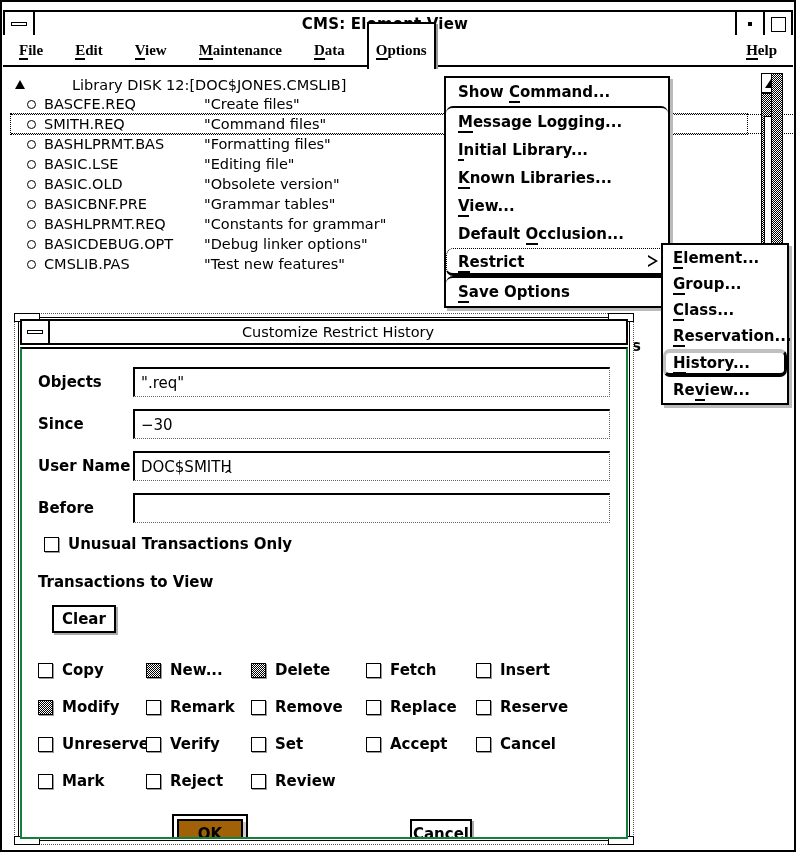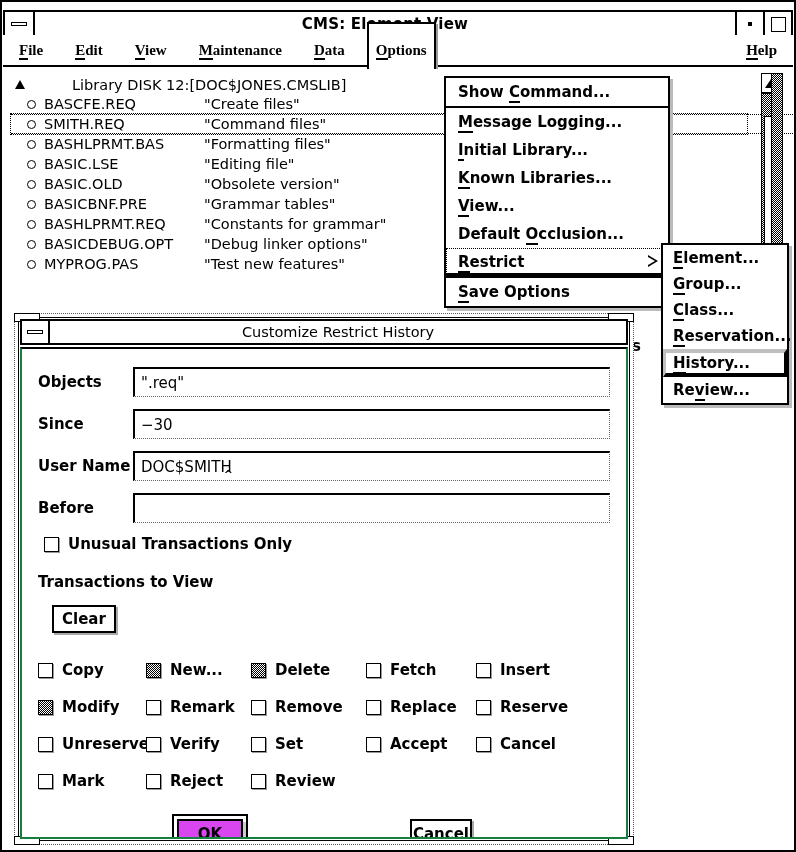--- a/index.html
+++ b/index.html
@@ -91,21 +91,21 @@
   #cms-scroll .sb-thumb{position:absolute;left:1.5px;right:1.5px;top:22px;height:196px;border:1.5px solid #000;box-sizing:border-box;background:#fff;}
   #cms-scroll2{position:absolute;right:-2px;top:0;width:12px;height:258px;border:1.5px solid #000;box-sizing:border-box;}
 
   
   #options-menu{
     position:absolute;left:444px;top:76px;width:226px;
     border:2px solid #000;background:#fff;box-sizing:border-box;
     box-shadow:3px 3px 0 0 #bbb;
   }
   .mi{
-    font-size:15px;font-weight:bold;padding:5px 10px 5px 12px;position:relative;white-space:nowrap;
+    font-size:15px;font-weight:bold;padding:5px 10px 5px 12px;position:relative;white-space:nowrap;border-radius:7px;
   }
   .mi .mn{border-bottom:2px solid #000;}
   .mi.sep-above{border-top:2px solid #000;}
   .mi.focused{border:1px dotted #000;border-bottom:3px solid #000;padding:4px 9px 2px 11px;}
   .mi .submark{
     position:absolute;right:9px;top:50%;transform:translateY(-50%);
     width:0;height:0;border-top:6px solid transparent;border-bottom:6px solid transparent;border-left:10px solid #000;
   }
   .mi .submark::after{
     content:"";position:absolute;left:-10px;top:-4px;
@@ -175,21 +175,21 @@
     display:inline-block;margin:14px 0 0 14px;border:2px solid #000;box-sizing:border-box;
     padding:3px 8px;font-size:15px;font-weight:bold;background:#fff;box-shadow:2px 2px 0 0 #aaa;
   }
 
   #cbgrid{margin-top:28px;display:grid;grid-template-columns:108px 105px 115px 110px 1fr;row-gap:19px;}
   .gridcell{display:flex;align-items:center;gap:9px;font-size:15px;font-weight:bold;white-space:nowrap;}
 
   #dlg-buttons{position:absolute;left:0;right:0;bottom:18px;}
   #ok-btn{
     position:absolute;left:155px;width:66px;border:2px solid #000;box-sizing:border-box;
-    padding:4px 0;text-align:center;font-size:15px;font-weight:bold;background:#d946ef;
+    padding:4px 0;text-align:center;font-size:15px;font-weight:bold;background:#a16207;
     outline:2px solid #000;outline-offset:3px;box-shadow:3px 3px 0 0 #ccc;
   }
   #cancel-btn{
     position:absolute;left:388px;width:62px;border:2px solid #000;box-sizing:border-box;
     padding:4px 0;text-align:center;font-size:15px;font-weight:bold;background:#fff;box-shadow:2px 2px 0 0 #aaa;
   }
 
   
   #occluded-s{position:absolute;left:632px;top:337px;font-size:15px;font-weight:bold;}
 </style>
@@ -263,21 +263,21 @@
           <span class="fname">BASHLPRMT.REQ</span>
           <span class="fdesc">"Constants for grammar"</span>
         </div>
         <div class="file-row">
           <span class="circ"></span>
           <span class="fname">BASICDEBUG.OPT</span>
           <span class="fdesc">"Debug linker options"</span>
         </div>
         <div class="file-row">
           <span class="circ"></span>
-          <span class="fname">MYPROG.PAS</span>
+          <span class="fname">CMSLIB.PAS</span>
           <span class="fdesc">"Test new features"</span>
         </div>
       </div>
 
     <div id="cms-scroll">
       <div class="sb-arrow">
           <span class="ar-up"></span>
         </div>
       <div class="sb-trough stipple">
         <div class="sb-thumb"></div>

